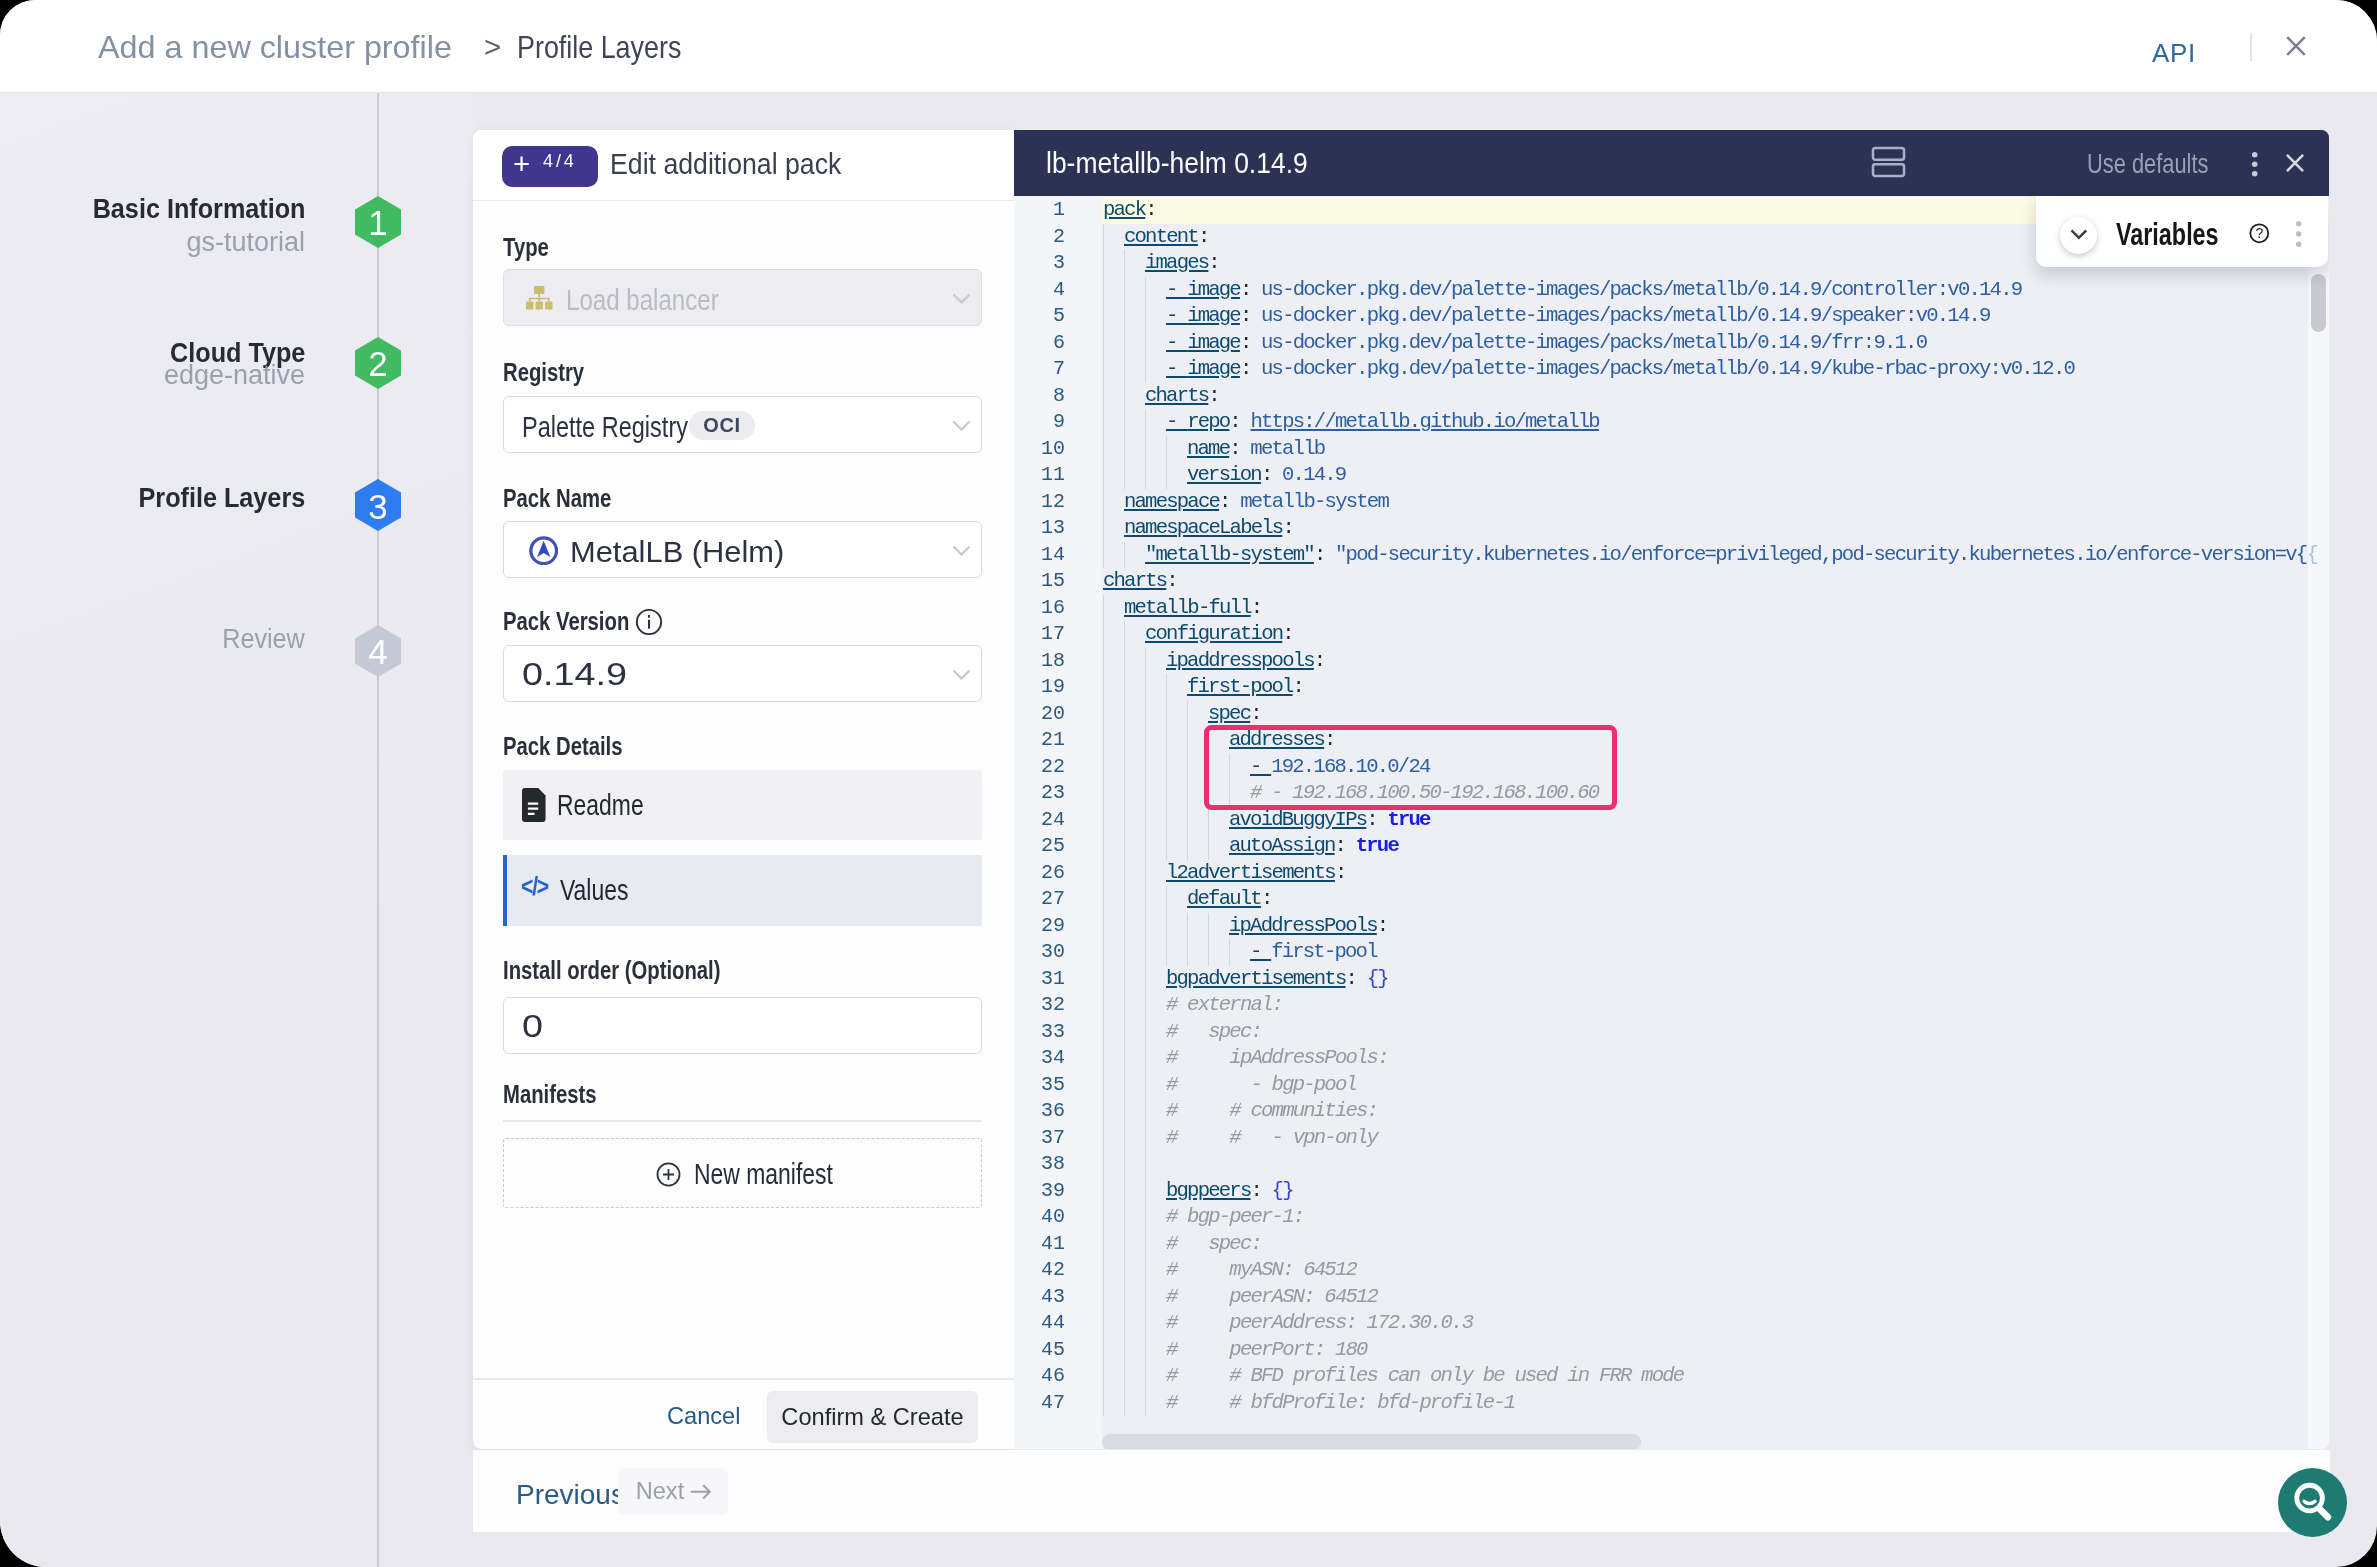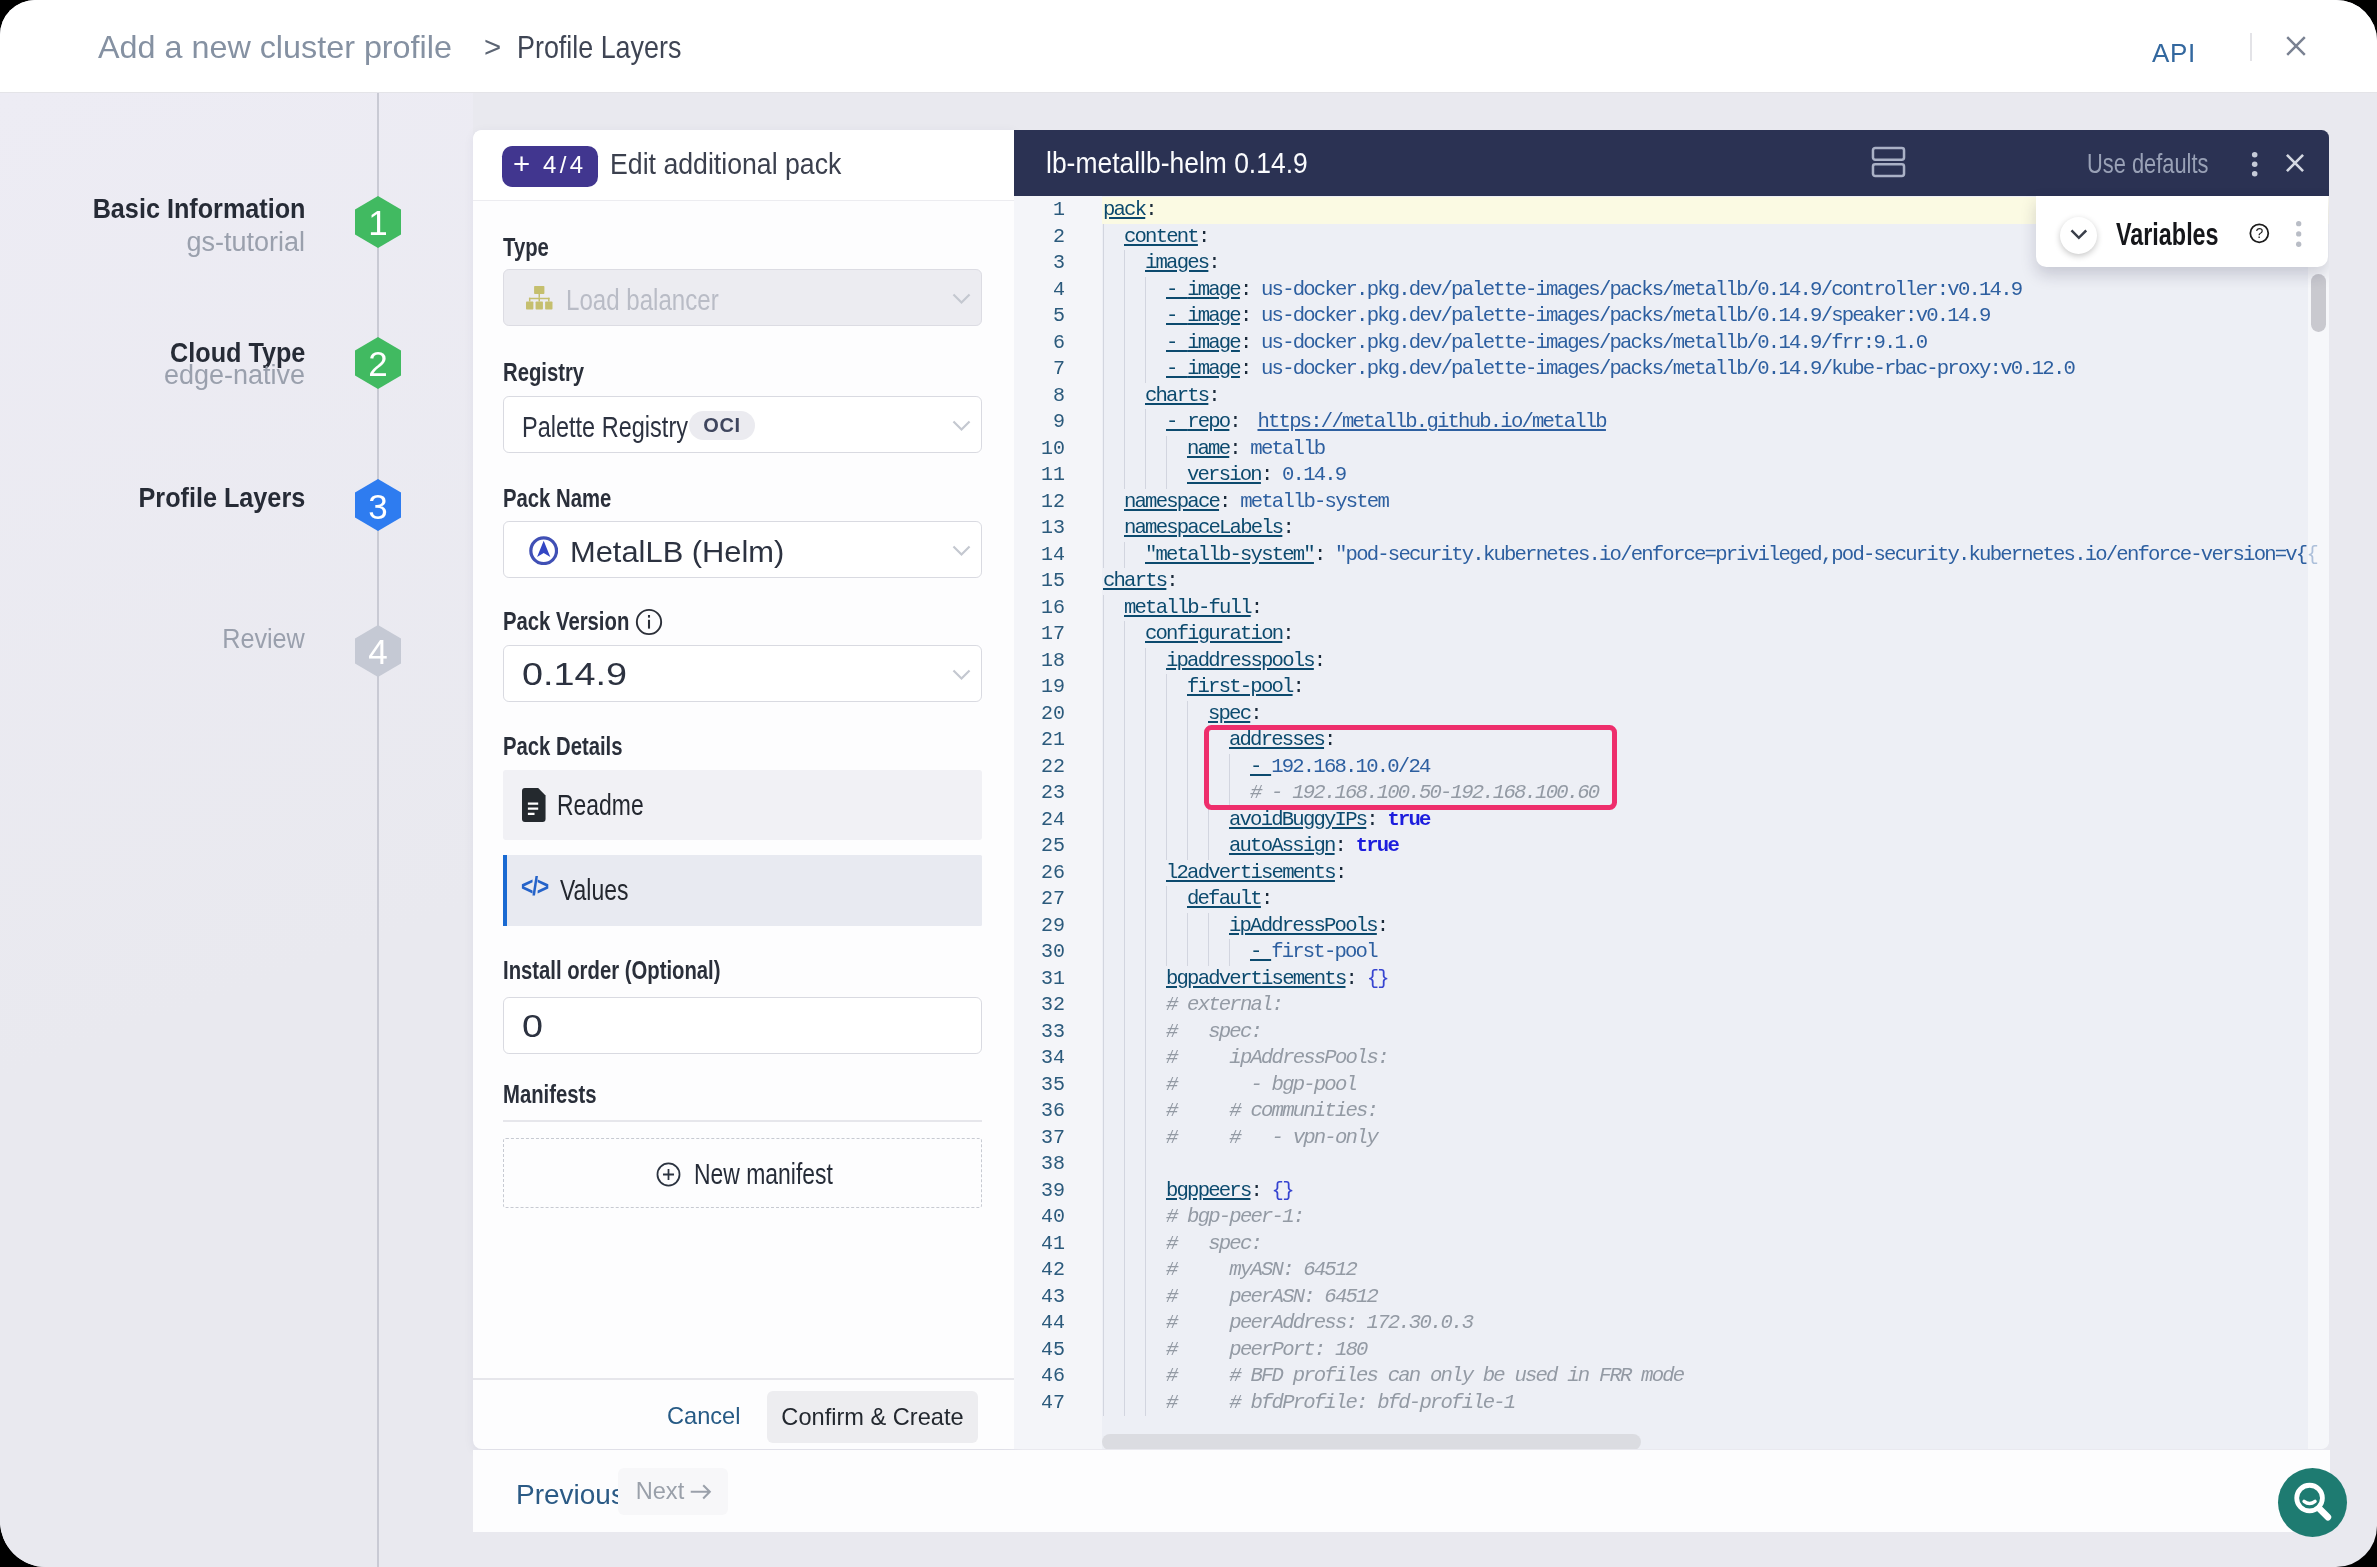--- a/index.html
+++ b/index.html
@@ -23,21 +23,21 @@
 .hexn { position:absolute; width:46px; text-align:center; color:#fff; font-size:35px; }
 .st-title { position:absolute; right:2072px; font-size:28px; font-weight:600; color:#262b36; white-space:nowrap; transform:scaleX(.90); transform-origin:100% 50%; }
 .st-sub { position:absolute; right:2072px; font-size:27px; color:#9aa0ad; white-space:nowrap; transform-origin:100% 50%; }
 .st-gray { color:#9aa0ad; font-weight:400; }
 
 
 .card { position:absolute; left:473px; top:130px; width:542px; height:1319px; background:#fdfdfe; border-radius:8.8px 0 0 8.8px; box-shadow:0 2.9px 10.3px rgba(40,40,80,.06); }
 .card-hd { position:absolute; left:0; top:0; width:100%; height:71px; background:#fff; border-bottom:1.5px solid #ececf0; border-radius:8.8px 0 0 0; }
 .badge { position:absolute; left:29px; top:15.5px; width:96px; height:41px; background:#41368f; border-radius:10.3px; color:#fff; }
 .badge .plus { position:absolute; left:11px; top:1.5px; font-size:29.4px; font-weight:400; }
-.badge .frac { position:absolute; left:41px; top:5.9px; font-size:24px; letter-spacing:0.7px; }
+.badge .frac { position:absolute; left:41px; top:5.9px; font-size:18px; letter-spacing:0.7px; }
 .card-title { position:absolute; left:137px; top:18.4px; font-size:29px; color:#3b404e; }
 .lbl { position:absolute; left:30px; font-size:26px; font-weight:600; color:#2a2f3a; transform:scaleX(.78); transform-origin:0 50%; white-space:nowrap; }
 .sel { position:absolute; left:30px; width:479px; height:57px; background:#fff; border:1.5px solid #d9dae1; border-radius:5.9px; }
 .sel.dis { background:#ececf1; border-color:#dcdce3; }
 .sel .txt { position:absolute; left:17.7px; top:12.5px; font-size:29.4px; color:#2c3240; transform:scaleX(.82); transform-origin:0 50%; white-space:nowrap; }
 .sel .ph { color:#b9bcc6; }
 .chev { position:absolute; right:9.6px; top:23px; width:19px; height:11.8px; }
 .chev svg { display:block; }
 .oci { position:absolute; left:185px; top:14px; width:66px; height:29.4px; background:#ebebf0; border-radius:14.7px; font-size:20px; font-weight:700; color:#3f465e; text-align:center; line-height:29.4px; letter-spacing:0.7px; }
 .rowitem { position:absolute; left:30px; width:479px; font-size:29.4px; color:#23272f; }
@@ -75,21 +75,21 @@
 .num { display:inline-block; width:51px; text-align:right; color:#2b5a7c; letter-spacing:0; font-size:20px; }
 .ind { display:inline-block; height:26.5px; vertical-align:top; margin-left:38px;
        background-image:repeating-linear-gradient(to right,#d2d5df 0 0.7px,transparent 0.7px 21px); }
 .ct { color:#1b2a3a; }
 .k { color:#0c4a6e;text-decoration:underline; }
 .p { color:#1b2a3a; }
 .v { color:#2d5fa0; }
 .b { color:#1c1ddd; font-weight:700; }
 .r { color:#3644d0; }
 .c { color:#939aa4; font-style:italic; }
-.l { color:#2d5fa0; text-decoration:underline;margin-left:7px; }
+.l { color:#2d5fa0; text-decoration:underline; }
 .pink { position:absolute; left:190px; top:595px; width:413px; height:85px; border:5.9px solid #ee2e6c; border-radius:7.4px; }
 .vsb { position:absolute; right:0; top:66px; width:21.3px; bottom:0; background:rgba(251,251,253,.62); }
 .vsb .thumb { position:absolute; left:2.9px; top:78px; width:15.5px; height:58px; background:#c9c9cf; border-radius:7.4px; }
 .hsb { position:absolute; left:88px; top:1304px; width:539px; height:16px; background:#d9dade; border-radius:8px; opacity:.92; }
 .vars { position:absolute; left:1022px; top:66px; width:292px; height:71px; background:#fff; border-radius:0 0 10.3px 10.3px; box-shadow:0 7.4px 16px rgba(30,30,60,.18); }
 .vars .circ { position:absolute; left:24px; top:20.6px; width:37px; height:37px; border-radius:50%; background:#fff; box-shadow:0 2.2px 5.9px rgba(0,0,0,.22); }
 .vars .circ svg { position:absolute; left:9.6px; top:12.5px; }
 .vars .vt { position:absolute; left:80px; top:20px; font-size:32px; font-weight:600; color:#15161a; transform:scaleX(.73); transform-origin:0 50%; white-space:nowrap; }
 .vars .help { position:absolute; left:213px; top:27px; }
 .vars .kb { position:absolute; left:259px; top:23.6px; }

